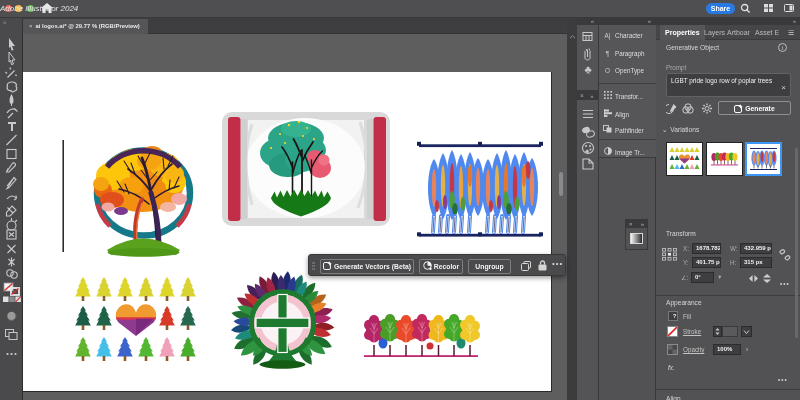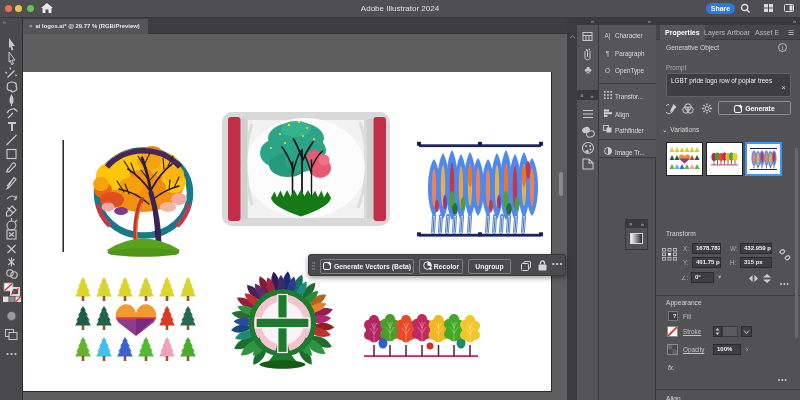--- a/index.html
+++ b/index.html
@@ -3,21 +3,21 @@
 <meta charset="utf-8">
 <style>
 * { margin:0; padding:0; box-sizing:border-box; }
 html,body { width:800px; height:400px; overflow:hidden; background:#525254;
   font-family:"Liberation Sans", sans-serif; }
 .abs { position:absolute; }
 #stage { position:relative; width:800px; height:400px; }
 
 #titlebar { left:0; top:0; width:800px; height:18px; background:#4f4f51; border-bottom:1px solid #39393b; }
 .tl { position:absolute; top:5px; width:7px; height:7px; border-radius:50%; }
-#title { position:absolute; top:4px; left:0; width:800px; text-align:center; color:#e3e3e3; font-size:8px; }
+#title { position:absolute; top:4px; left:0; width:728px; color:#e3e3e3; font-size:8px;font-style:italic; }
 #sharebtn { position:absolute; left:706px; top:2.5px; width:29px; height:11px; background:#2879e2; border-radius:6px; color:#fff; font-size:7px; font-weight:bold; text-align:center; line-height:11px; }
 
 #tabrow { left:0; top:18px; width:577px; height:16px; background:#3e3e40; border-bottom:1px solid #333335; }
 #tabstub { position:absolute; left:0; top:0; width:23px; height:16px; background:#4a4a4c; border-right:1px solid #333335; color:#9a9a9a; font-size:6px; line-height:8px; padding-left:3px;}
 #doctab { position:absolute; left:23px; top:1px; width:125px; height:15px; background:#555557; color:#e8e8e8; font-size:5.9px; font-weight:bold; line-height:15px; white-space:nowrap; }
 #doctab .x { color:#cccccc; padding:0 3px 0 6px; font-weight:normal; }
 
 #toolbar { left:0; top:34px; width:23px; height:366px; background:#4a4a4c; border-right:1px solid #2e2e30; }
 
 #canvas { left:23px; top:34px; width:544px; height:366px; background:#5e5e5e; }

